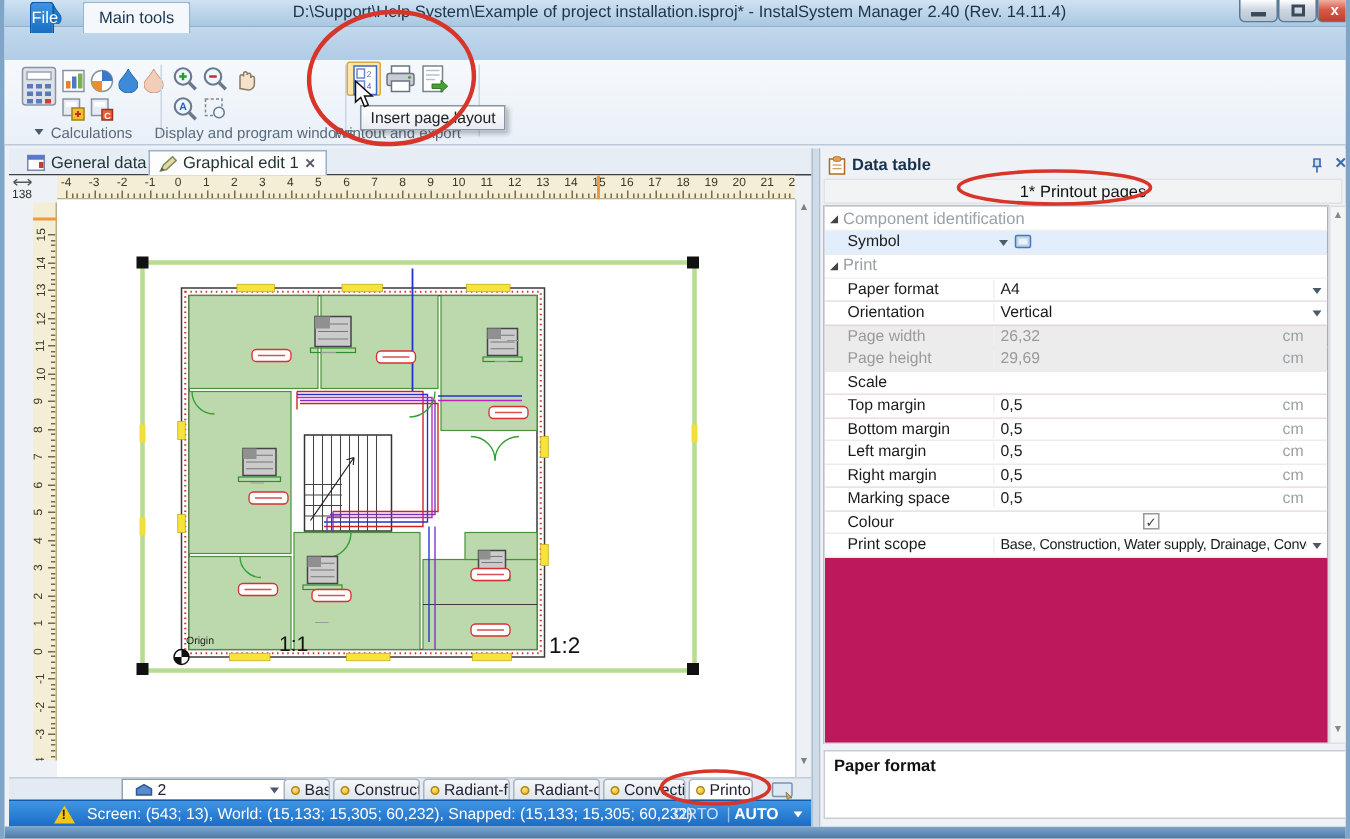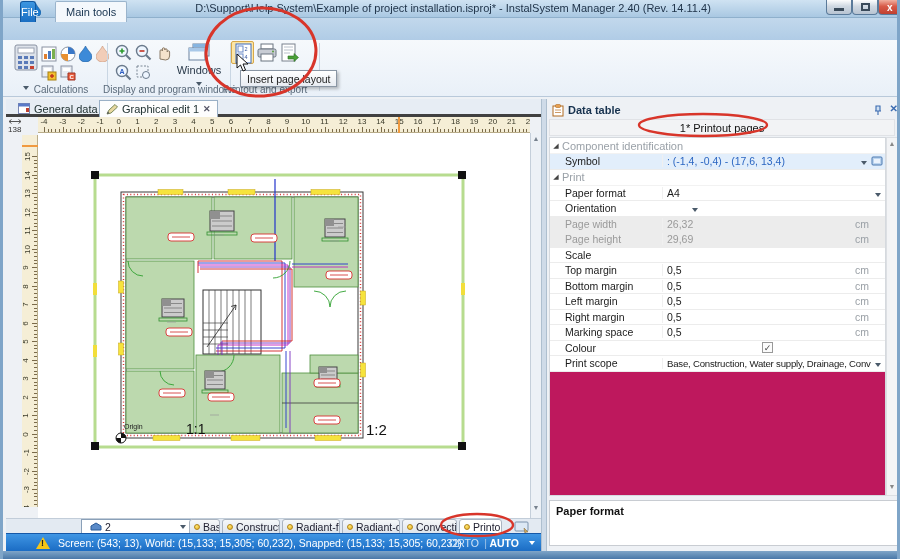--- a/index.html
+++ b/index.html
@@ -29,21 +29,21 @@
   #ribbon{left:0;top:40px;width:900px;height:57px;background:linear-gradient(#f6f9fc,#e9f0f8);border-bottom:1px solid #b9c9da;}
   .rsep{top:3px;width:1px;height:48px;background:#c9d6e3;}
   .grouplabel{top:44px;font-size:10px;color:#52masked6a7a;color:#5a6a7a;text-align:center;white-space:nowrap;}
   #ribbon .hoverbox{background:#fce6a8;border:1px solid #d8a848;border-radius:2px;}
   #windows-btn{text-align:center;font-size:11px;color:#2a3a4a;}
   .dd{width:0;height:0;border-left:3px solid transparent;border-right:3px solid transparent;border-top:4px solid #4a5a6a;display:inline-block;}
   
   #tooltip{left:237px;top:70px;height:17px;padding:1px 6px;background:linear-gradient(#ffffff,#e8ecf2);
            border:1px solid #8a96a4;font-size:10.5px;color:#222;line-height:14px;box-shadow:2px 2px 3px rgba(0,0,0,.25);z-index:40;white-space:nowrap;}
   
-  #doctabbar{left:3px;top:99px;width:535px;height:18px;background:#e7edf4;border-bottom:3px solid #404040;}
+  #doctabbar{left:3px;top:99px;width:535px;height:18px;background:#e7edf4;border-bottom:1px solid #404040;}
   .doctab{top:1px;height:17px;font-size:11px;color:#233;display:flex;align-items:center;gap:4px;padding:0 6px;}
   #doctab-graphical{background:#fdfdfd;border:1px solid #9ab0c6;border-bottom:none;}
   .closex{color:#556;font-size:9px;font-weight:bold;}
   
   #ruler-corner{left:3px;top:117px;width:32px;height:18px;background:#eef1f5;font-size:8px;color:#333;}
   #h-ruler{left:35px;top:117px;width:492px;height:16px;background:#f5eed6;border-bottom:1px solid #b9ad8a;overflow:hidden;}
   #v-ruler{left:19px;top:135px;width:16px;height:372px;background:#f5eed6;border-right:1px solid #b9ad8a;overflow:hidden;}
   .htick{position:absolute;bottom:0;width:1px;background:#7a6a4a;}
   .vtick{position:absolute;right:0;height:1px;background:#7a6a4a;}
   .hnum{position:absolute;top:0px;font-size:8px;color:#3a3a2a;transform:translateX(-50%);}
@@ -204,30 +204,20 @@
         <circle cx="7" cy="7" r="5.5" fill="#eef6ff" stroke="#6a7a8c" stroke-width="1.4"></circle>
         <path d="M11 11 L15.5 15.5" stroke="#6a7a8c" stroke-width="2.2"></path>
         <text x="4.5" y="9.5" font-size="7" fill="#2a5ac0" font-weight="bold">A</text>
       </svg>
     </div>
     <div class="abs" style="left:132px;top:24px">
       <svg width="17" height="17">
         <rect x="2" y="2" width="11" height="11" fill="none" stroke="#7a8694" stroke-dasharray="2 1.5"></rect>
         <circle cx="11" cy="11" r="3.5" fill="#eef6ff" stroke="#6a7a8c"></circle>
       </svg>
-    </div>
-    <div class="abs" style="left:172px;top:2px;width:48px" id="windows-btn">
-      <svg width="24" height="20">
-        <rect x="6" y="2" width="16" height="12" fill="#eaf2fa" stroke="#6a82a0"></rect>
-          <rect x="6" y="2" width="16" height="3.5" fill="#86b4e0"></rect>
-        <rect x="2" y="6" width="16" height="12" fill="#f6fafd" stroke="#6a82a0"></rect>
-          <rect x="2" y="6" width="16" height="3.5" fill="#a8c8e8"></rect>
-      </svg>
-      <div>Windows</div>
-      <span class="dd"></span>
     </div>
     <div class="abs grouplabel" style="left:100px;width:128px">Display and program windows</div>
     <div class="abs rsep" style="left:227px"></div>
 
     <div class="abs hoverbox" style="left:228px;top:1px;width:23px;height:23px">
       <svg width="21" height="21" style="margin:1px">
         <rect x="3" y="1" width="15" height="19" fill="#fff" stroke="#3a6ac0"></rect>
         <rect x="5" y="3" width="5" height="6" fill="none" stroke="#6a8ac8"></rect>
         <text x="11.5" y="8" font-size="5.5" fill="#3a5aa0">2</text>
         <rect x="5" y="11" width="5" height="6" fill="none" stroke="#6a8ac8"></rect>
@@ -771,41 +761,41 @@
     <div class="abs" id="panel-selheader">1* Printout pages</div>
 
     <div class="abs" id="pgrid">
       <div class="pg-row pg-group">
           <span class="pg-tri">◢</span>
           <span>Component identification</span>
         </div>
       <div class="pg-row selected">
           <span class="pg-tri"></span>
           <span class="pg-label">Symbol</span>
-          <span class="pg-value">: (-1,4, -0,4) - (17,6, 13,4)</span>
           <span class="pg-caret"><span class="dd"></span></span>
           <svg width="12" height="10" style="margin-right:2px">
             <rect x="1" y="1" width="10" height="8" rx="1" fill="#bcd4ee" stroke="#4a78b0"></rect>
             <rect x="3" y="3" width="6" height="4" fill="#eaf2fc"></rect>
           </svg>
         </div>
       <div class="pg-row pg-group">
           <span class="pg-tri">◢</span>
           <span>Print</span>
         </div>
       <div class="pg-row">
           <span class="pg-tri"></span>
           <span class="pg-label">Paper format</span>
           <span class="pg-value">A4</span>
           <span class="pg-unit"></span>
           <span class="pg-caret"><span class="dd"></span></span>
         </div>
       <div class="pg-row">
           <span class="pg-tri"></span>
           <span class="pg-label">Orientation</span>
+          <span class="pg-value">Vertical</span>
           <span class="pg-unit"></span>
           <span class="pg-caret"><span class="dd"></span></span>
         </div>
       <div class="pg-row disabled">
           <span class="pg-tri"></span>
           <span class="pg-label">Page width</span>
           <span class="pg-value">26,32</span>
           <span class="pg-unit">cm</span>
           <span class="pg-caret"></span>
         </div>

